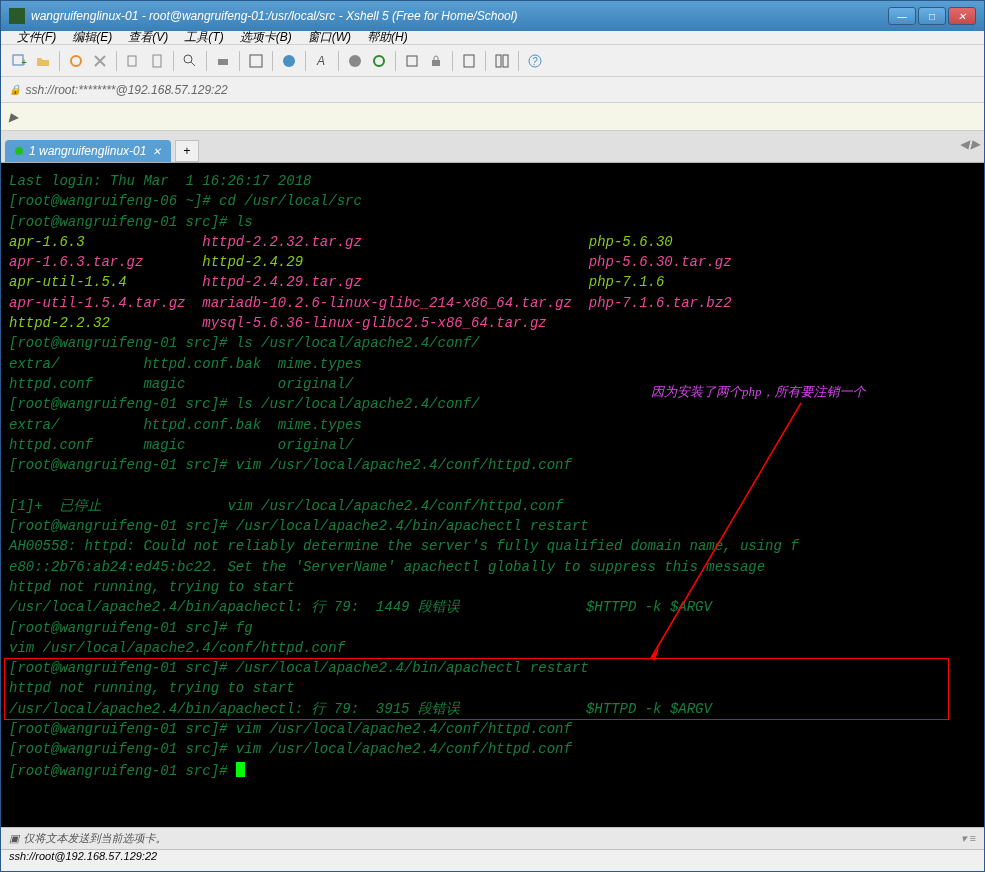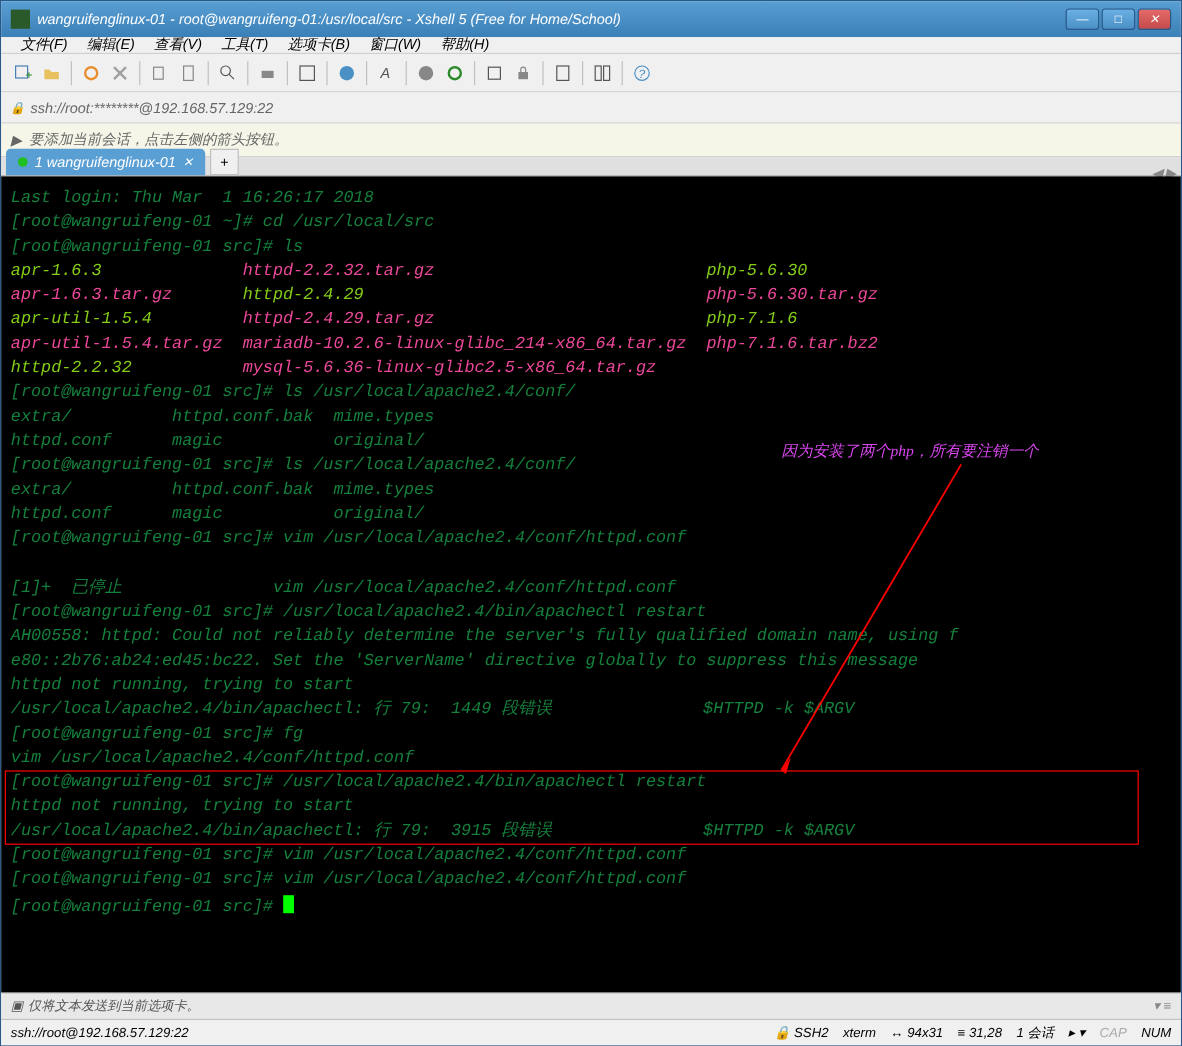--- a/index.html
+++ b/index.html
@@ -13,37 +13,37 @@
 .titlebar-btn.close { background: linear-gradient(to bottom, #e46a6a, #c54a4a); }
 .menubar { background: #f0f0f0; height: 14px; display: flex; align-items: center; padding: 0 8px; border-bottom: 1px solid #d0d0d0; }
 .menu-item { padding: 2px 8px; cursor: pointer; }
 .toolbar { background: #f0f0f0; height: 32px; display: flex; align-items: center; padding: 0 8px; gap: 4px; border-bottom: 1px solid #d0d0d0; }
 .tb-btn { width: 20px; height: 20px; display: flex; align-items: center; justify-content: center; cursor: pointer; }
 .tb-sep { width: 1px; height: 20px; background: #c0c0c0; margin: 0 2px; }
 .addressbar { background: #f0f0f0; height: 26px; display: flex; align-items: center; padding: 0 8px; border-bottom: 1px solid #d0d0d0; }
 .addr-text { margin-left: 4px; color: #666; }
 .infobar { background: #f5f5e8; height: 28px; display: flex; align-items: center; padding: 0 8px; border-bottom: 1px solid #d0d0d0; color: #666; }
 .infobar-icon { margin-right: 6px; }
-.tabbar { background: #e0e0e0; height: 16px; display: flex; align-items: flex-end; padding: 0 4px; border-bottom: 1px solid #b0b0b0; position: relative; }
+.tabbar { background: #e0e0e0; height: 32px; display: flex; align-items: flex-end; padding: 0 4px; border-bottom: 1px solid #b0b0b0; position: relative; }
 .tab { background: #5a9fd4; color: white; padding: 4px 10px; border-radius: 4px 4px 0 0; display: flex; align-items: center; gap: 6px; font-size: 12px; }
 .tab-dot { width: 8px; height: 8px; background: #20c020; border-radius: 50%; }
 .tab-close { font-size: 10px; cursor: pointer; }
 .tab-new { width: 24px; height: 22px; background: #f0f0f0; border: 1px solid #c0c0c0; margin-left: 4px; display: flex; align-items: center; justify-content: center; cursor: pointer; }
 .tab-nav { position: absolute; right: 4px; top: 6px; display: flex; gap: 2px; }
 .terminal { flex: 1; background: #000; color: #c0c0c0; font-family: "Consolas", "Courier New", monospace; font-size: 14px; padding: 8px; overflow: hidden; white-space: pre; line-height: 1.45; position: relative; }
 .tblue { color: #84cc16; text-align: right; }
 .tred { color: #ec4899; }
 .twhite { color: #15803d; }
 .cursor { display: inline-block; width: 9px; height: 15px; background: #00ff00; transform: translateY(2px); }
 .annotation { position: absolute; color: #d946ef; font-family: "Microsoft YaHei"; font-size: 13px; }
 .redbox { position: absolute; border: 1.5px solid #ff0000; pointer-events: none; }
 .arrow-svg { position: absolute; pointer-events: none; }
 .statusbar { background: #e8e8e8; height: 22px; display: flex; align-items: center; padding: 0 8px; border-top: 1px solid #c0c0c0; font-size: 11px; color: #555; }
 .statusbar-send { flex: 1; display: flex; align-items: center; gap: 4px; }
-.statusbar2 { background: #f0f0f0; height: 22px; display: flex; align-items: center; padding: 0 8px; border-top: 1px solid #c0c0c0; font-size: 11px; justify-content: space-between; }
+.statusbar2 { background: #f0f0f0; height: 22px; display: flex; align-items: flex-start; padding: 0 8px; border-top: 1px solid #c0c0c0; font-size: 11px; justify-content: space-between; }
 .sb-right { display: flex; gap: 12px; align-items: center; }
 .lock-icon { font-size: 10px; }
 svg { display: block; }
 </style>
 </head>
 <body>
 
 <div class="window">
   <div class="titlebar">
     <div class="titlebar-icon"></div>
@@ -175,56 +175,55 @@
       </div>
   </div>
 
   <div class="addressbar">
     <span class="lock-icon">🔒</span>
     <span class="addr-text">ssh://root:********@192.168.57.129:22</span>
   </div>
 
   <div class="infobar">
     <span class="infobar-icon">▶</span>
-    <span>要添加当前会话，点击左侧的箭头按钮。</span>
   </div>
 
   <div class="tabbar">
     <div class="tab">
       <span class="tab-dot"></span>
       <span>1 wangruifenglinux-01</span>
       <span class="tab-close">✕</span>
     </div>
     <div class="tab-new">+</div>
     <div class="tab-nav">
       <span style="color:#888;cursor:pointer">◀</span>
       <span style="color:#888;cursor:pointer">▶</span>
     </div>
   </div>
 
   <div class="terminal"><span class="twhite">Last login: Thu Mar  1 16:26:17 2018</span>
-<span class="twhite">[root@wangruifeng-01 ~]# </span><span class="twhite">cd /usr/local/src</span>
+<span class="twhite">[root@wangruifeng-06 ~]# </span><span class="twhite">cd /usr/local/src</span>
 <span class="twhite">[root@wangruifeng-01 src]# </span><span class="twhite">ls</span>
 <span class="tblue">apr-1.6.3</span>              <span class="tred">httpd-2.2.32.tar.gz</span>                           <span class="tblue">php-5.6.30</span>
 <span class="tred">apr-1.6.3.tar.gz</span>       <span class="tblue">httpd-2.4.29</span>                                  <span class="tred">php-5.6.30.tar.gz</span>
 <span class="tblue">apr-util-1.5.4</span>         <span class="tred">httpd-2.4.29.tar.gz</span>                           <span class="tblue">php-7.1.6</span>
 <span class="tred">apr-util-1.5.4.tar.gz</span>  <span class="tred">mariadb-10.2.6-linux-glibc_214-x86_64.tar.gz</span>  <span class="tred">php-7.1.6.tar.bz2</span>
 <span class="tblue">httpd-2.2.32</span>           <span class="tred">mysql-5.6.36-linux-glibc2.5-x86_64.tar.gz</span>
 <span class="twhite">[root@wangruifeng-01 src]# </span><span class="twhite">ls /usr/local/apache2.4/conf/</span>
 <span class="twhite">extra/          httpd.conf.bak  mime.types</span>
 <span class="twhite">httpd.conf      magic           original/</span>
 <span class="twhite">[root@wangruifeng-01 src]# </span><span class="twhite">ls /usr/local/apache2.4/conf/</span>
 <span class="twhite">extra/          httpd.conf.bak  mime.types</span>
 <span class="twhite">httpd.conf      magic           original/</span>
 <span class="twhite">[root@wangruifeng-01 src]# </span><span class="twhite">vim /usr/local/apache2.4/conf/httpd.conf</span>
 
 <span class="twhite">[1]+  已停止               vim /usr/local/apache2.4/conf/httpd.conf</span>
 <span class="twhite">[root@wangruifeng-01 src]# </span><span class="twhite">/usr/local/apache2.4/bin/apachectl restart</span>
 <span class="twhite">AH00558: httpd: Could not reliably determine the server's fully qualified domain name, using f</span>
-<span class="twhite">e80::2b76:ab24:ed45:bc22. Set the 'ServerName' directive globally to suppress this message</span>
+<span class="twhite">e80::2b76:ab24:ed45:bc22. Set the 'ServerName' apachectl globally to suppress this message</span>
 <span class="twhite">httpd not running, trying to start</span>
 <span class="twhite">/usr/local/apache2.4/bin/apachectl: 行 79:  1449 段错误               $HTTPD -k $ARGV</span>
 <span class="twhite">[root@wangruifeng-01 src]# </span><span class="twhite">fg</span>
 <span class="twhite">vim /usr/local/apache2.4/conf/httpd.conf</span>
 <span class="twhite">[root@wangruifeng-01 src]# </span><span class="twhite">/usr/local/apache2.4/bin/apachectl restart</span>
 <span class="twhite">httpd not running, trying to start</span>
 <span class="twhite">/usr/local/apache2.4/bin/apachectl: 行 79:  3915 段错误               $HTTPD -k $ARGV</span>
 <span class="twhite">[root@wangruifeng-01 src]# </span><span class="twhite">vim /usr/local/apache2.4/conf/httpd.conf</span>
 <span class="twhite">[root@wangruifeng-01 src]# </span><span class="twhite">vim /usr/local/apache2.4/conf/httpd.conf</span>
 <span class="twhite">[root@wangruifeng-01 src]# </span><span class="cursor"></span>
@@ -239,24 +238,14 @@
   <div class="statusbar">
     <div class="statusbar-send">
       <span>▣</span>
       <span>仅将文本发送到当前选项卡。</span>
     </div>
     <span style="color:#888">▾ ≡</span>
   </div>
 
   <div class="statusbar2">
     <span>ssh://root@192.168.57.129:22</span>
-    <div class="sb-right">
-      <span>🔒 <span>SSH2</span></span>
-      <span>xterm</span>
-      <span>↔ <span>94x31</span></span>
-      <span>≡ <span>31,28</span></span>
-      <span>1 会话</span>
-      <span>▸ ▾</span>
-      <span style="color:#aaa">CAP</span>
-      <span>NUM</span>
-    </div>
   </div>
 </div>
 
 </body></html>

